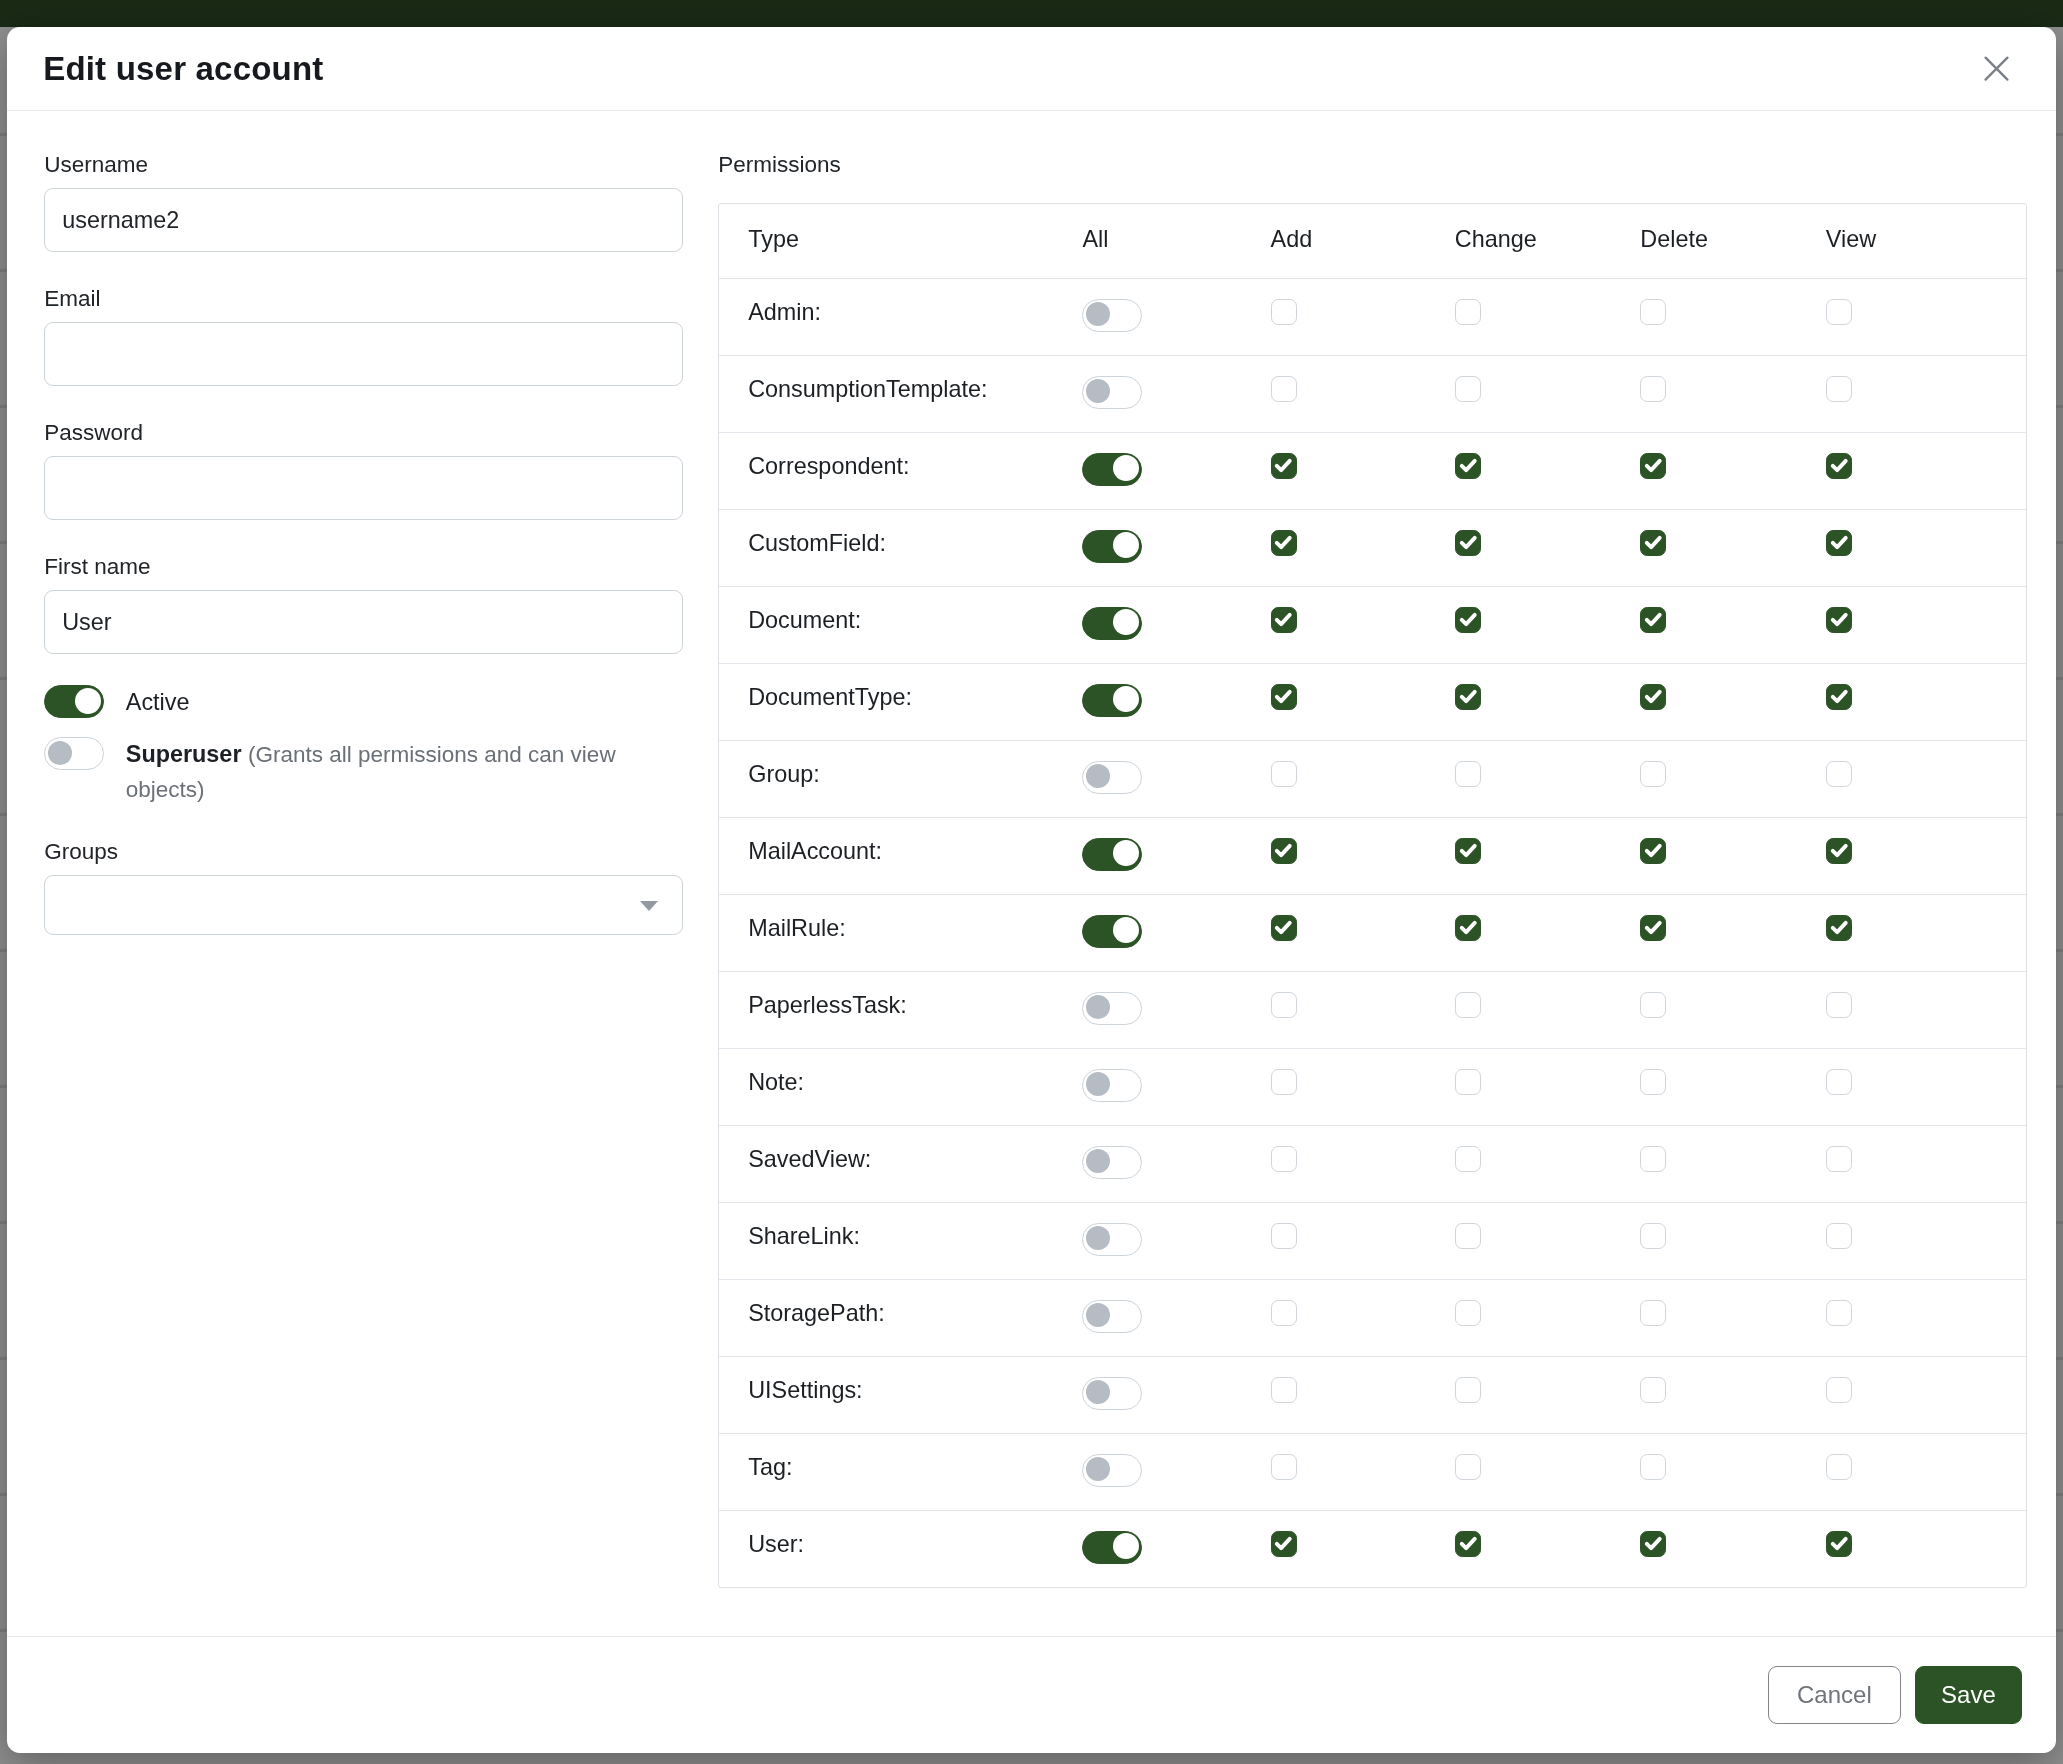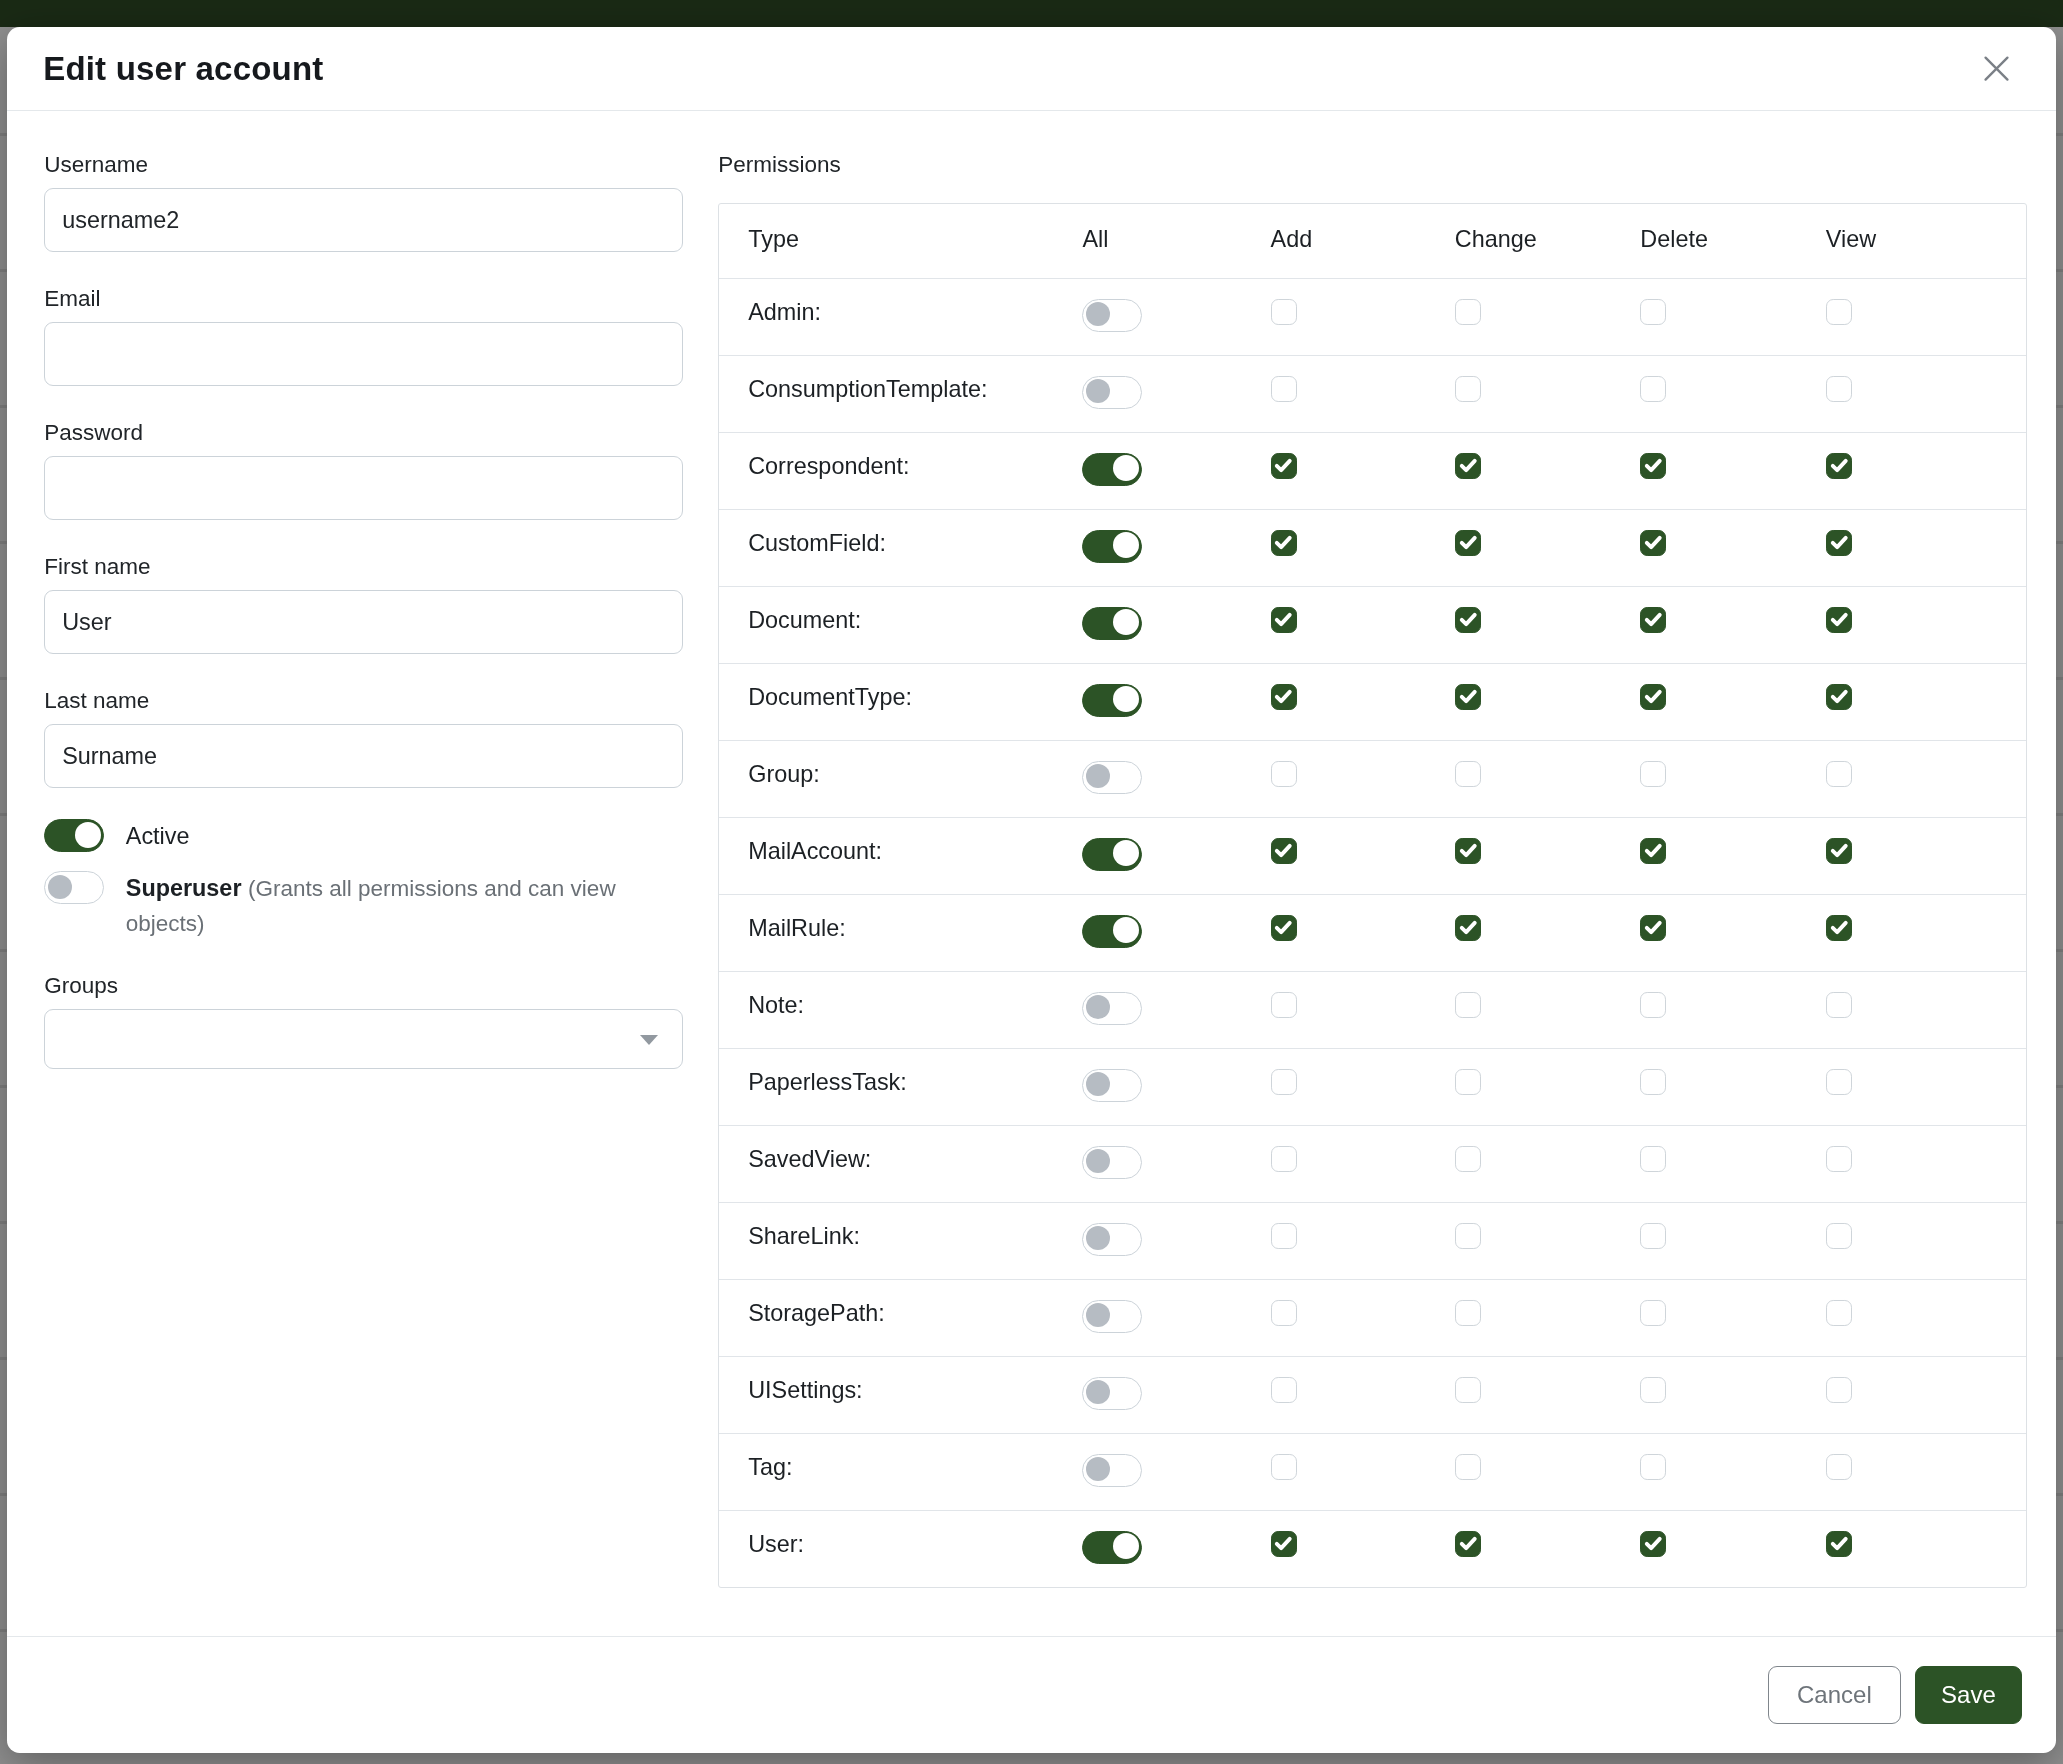--- a/index.html
+++ b/index.html
@@ -130,24 +130,20 @@
       <div class="form-group">
         <label class="form-label">Password</label>
         <input class="text-input" type="password" value="" style="">
       </div>
 
       <div class="form-group">
         <label class="form-label">First name</label>
         <input class="text-input" type="text" value="User" style="">
       </div>
 
-      <div class="form-group">
-        <label class="form-label">Last name</label>
-        <input class="text-input" type="text" value="Surname" style="">
-      </div>
 
       <div class="switch-row">
         <span class="toggle on" id="active-toggle">
             <span class="knob"></span>
           </span>
         <span class="switch-text label-active">Active</span>
       </div>
 
       <div class="switch-row">
         <span class="toggle" id="superuser-toggle">
@@ -302,29 +298,29 @@
                       <path d="M3.4 8.5 L6.5 11.5 L12.6 4.9" fill="none" stroke="#ffffff" stroke-width="2.8" stroke-linecap="round" stroke-linejoin="round"></path>
                     </svg></span></td>
                 <td><span class="checkbox checked"><svg viewBox="0 0 16 16">
                       <path d="M3.4 8.5 L6.5 11.5 L12.6 4.9" fill="none" stroke="#ffffff" stroke-width="2.8" stroke-linecap="round" stroke-linejoin="round"></path>
                     </svg></span></td>
                 <td><span class="checkbox checked"><svg viewBox="0 0 16 16">
                       <path d="M3.4 8.5 L6.5 11.5 L12.6 4.9" fill="none" stroke="#ffffff" stroke-width="2.8" stroke-linecap="round" stroke-linejoin="round"></path>
                     </svg></span></td>
               </tr>
               <tr>
+                <td>PaperlessTask:</td>
+                <td><span class="toggle"><span class="knob"></span></span></td>
+                <td><span class="checkbox"></span></td>
+                <td><span class="checkbox"></span></td>
+                <td><span class="checkbox"></span></td>
+                <td><span class="checkbox"></span></td>
+              </tr>
+              <tr>
                 <td>Note:</td>
-                <td><span class="toggle"><span class="knob"></span></span></td>
-                <td><span class="checkbox"></span></td>
-                <td><span class="checkbox"></span></td>
-                <td><span class="checkbox"></span></td>
-                <td><span class="checkbox"></span></td>
-              </tr>
-              <tr>
-                <td>PaperlessTask:</td>
                 <td><span class="toggle"><span class="knob"></span></span></td>
                 <td><span class="checkbox"></span></td>
                 <td><span class="checkbox"></span></td>
                 <td><span class="checkbox"></span></td>
                 <td><span class="checkbox"></span></td>
               </tr>
               <tr>
                 <td>SavedView:</td>
                 <td><span class="toggle"><span class="knob"></span></span></td>
                 <td><span class="checkbox"></span></td>

